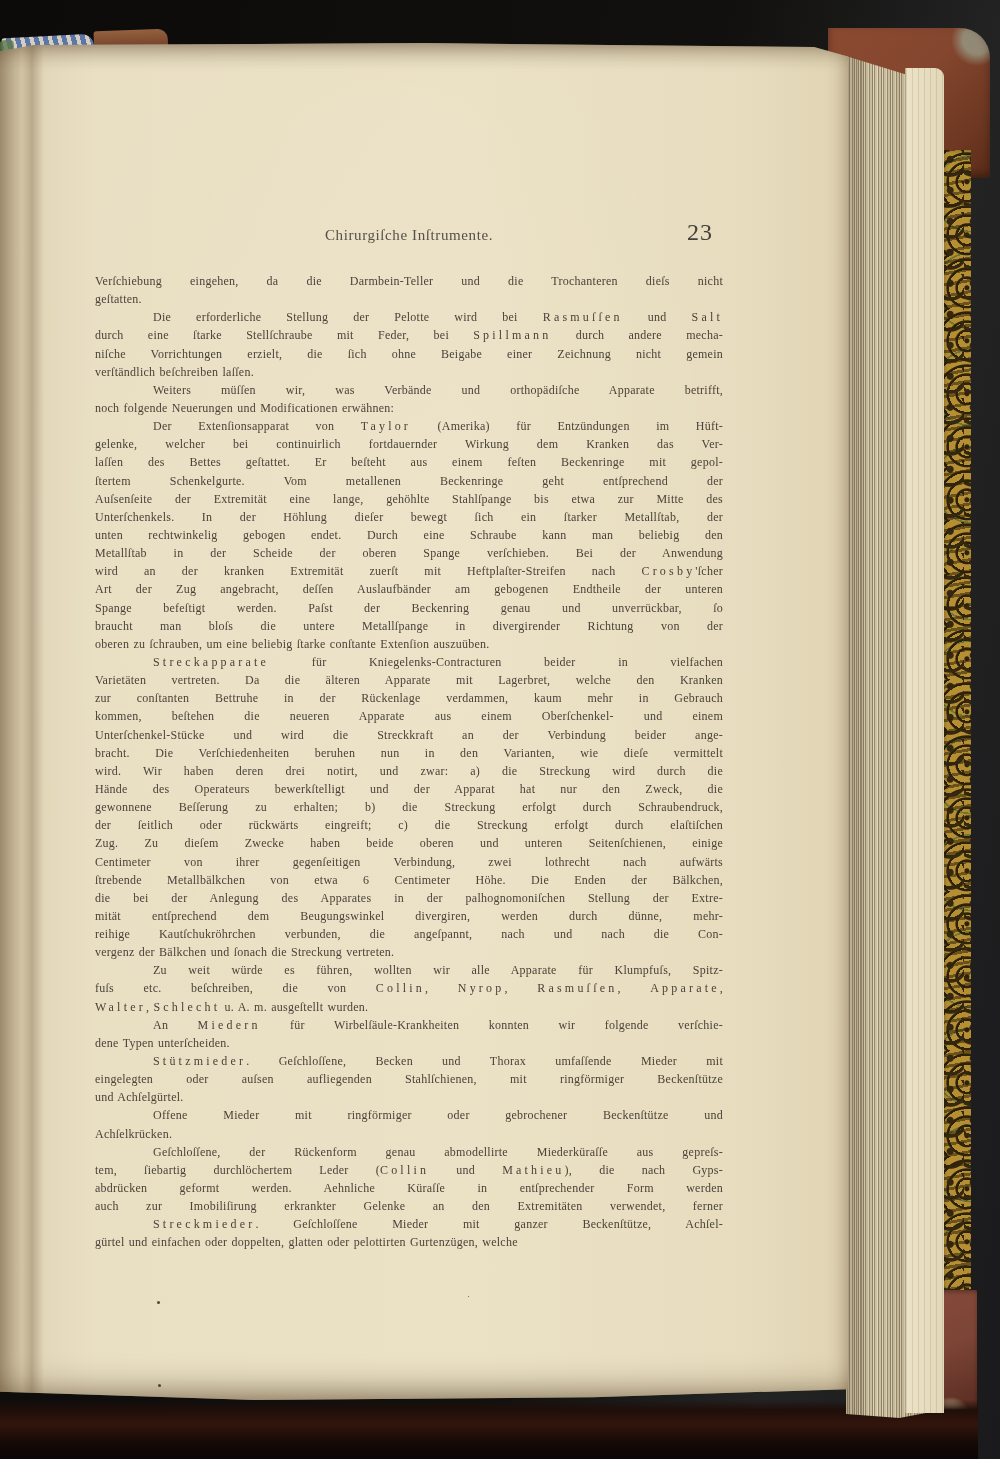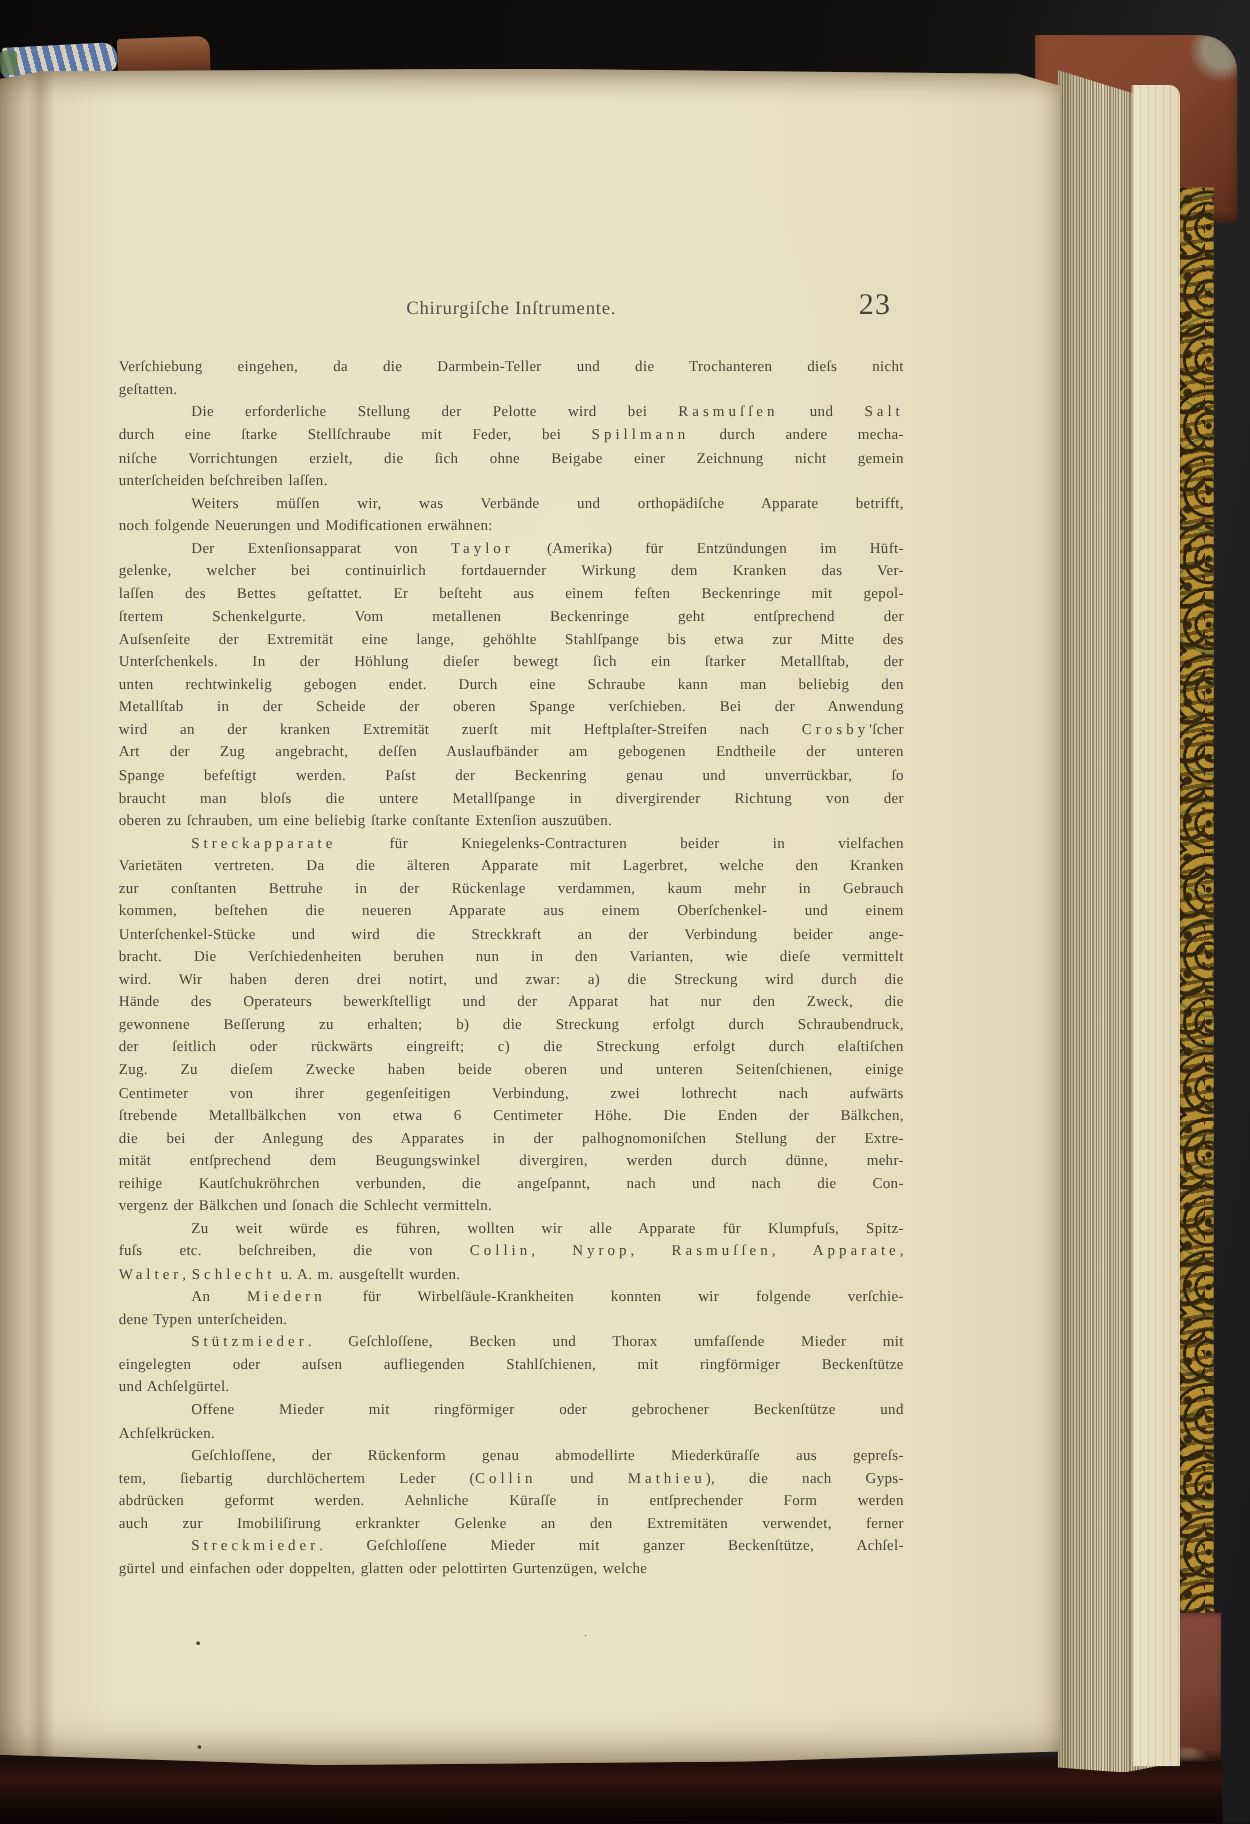--- a/index.html
+++ b/index.html
@@ -42,21 +42,21 @@
       repeating-linear-gradient(90deg,#e3d8ba 0 1px,var(--stack-dark,#978b6f) 1px 2px,#cfc3a4 2px 3.5px,#8d8166 3.5px 4.5px);
     border-radius:0 8px 0 0;
     clip-path:polygon(0 0,100% 2.2%,100% 99.4%,55% 100%,0 99.7%);
     box-shadow:0 6px 10px rgba(0,0,0,.6);}
   .protruding-page{position:absolute;left:905px;top:68px;width:38px;height:1345px;
     background:
       repeating-linear-gradient(90deg,rgba(151,139,111,.25) 0 1px,rgba(0,0,0,0) 1px 6px),
       linear-gradient(90deg,#ece2c6,#e2d7b8);
     border-left:1px solid #b3a78a;border-radius:0 9px 0 0;}
   
-  .page{position:absolute;left:0;top:55px;width:848px;height:1357px;
+  .page{position:absolute;left:0;top:43px;width:848px;height:1357px;
     background:
       radial-gradient(ellipse at 46% 38%,rgba(255,255,252,.07),rgba(255,255,255,0) 62%),
       linear-gradient(180deg,rgba(120,90,50,.12) 0,rgba(120,90,50,0) 26px),
       linear-gradient(90deg,#d6c9a9 0,#e2d6b8 34px,var(--page-cream,#e9dfc3) 95px,#ebe1c5 55%,#e7dcbe 88%,#dfd3b3 100%);
     clip-path:polygon(0 0.6%,4% 0.15%,50% 0,96% 0.3%,100% 1%,100% 99.2%,70% 99.8%,30% 100%,0 99.4%);
     box-shadow:inset 0 18px 22px -14px rgba(60,40,20,.45),
                inset 26px 0 30px -18px rgba(80,55,25,.5),
                inset 0 -28px 32px -20px rgba(70,45,20,.55),
                inset -14px 0 18px -12px rgba(90,65,35,.3);}
   .page::after{content:"";position:absolute;left:157px;top:1258px;width:3px;height:3px;border-radius:50%;
@@ -92,21 +92,21 @@
     <div class="page-header">
       <span class="running-title">Chirurgiſche Inſtrumente.</span>
       <span class="page-number">23</span>
     </div>
     <div class="text-block">
         <div class="line"><span>Verſchiebung eingehen, da die Darmbein-Teller und die Trochanteren dieſs nicht</span></div>
         <div class="line last"><span>geſtatten.</span></div>
         <div class="line indent"><span>Die erforderliche Stellung der Pelotte wird bei </span><span class="sperr">Rasmuſſen</span><span> und </span><span class="sperr">Salt</span></div>
         <div class="line"><span>durch eine ſtarke Stellſchraube mit Feder, bei </span><span class="sperr">Spillmann</span><span> durch andere mecha-</span></div>
         <div class="line"><span>niſche Vorrichtungen erzielt, die ſich ohne Beigabe einer Zeichnung nicht gemein</span></div>
-        <div class="line last"><span>unterſcheiden beſchreiben laſſen.</span></div>
+        <div class="line last"><span>verſtändlich beſchreiben laſſen.</span></div>
         <div class="line indent"><span>Weiters müſſen wir, was Verbände und orthopädiſche Apparate betrifft,</span></div>
         <div class="line last"><span>noch folgende Neuerungen und Modificationen erwähnen:</span></div>
         <div class="line indent"><span>Der Extenſionsapparat von </span><span class="sperr">Taylor</span><span> (Amerika) für Entzündungen im Hüft-</span></div>
         <div class="line"><span>gelenke, welcher bei continuirlich fortdauernder Wirkung dem Kranken das Ver-</span></div>
         <div class="line"><span>laſſen des Bettes geſtattet. Er beſteht aus einem feſten Beckenringe mit gepol-</span></div>
         <div class="line"><span>ſtertem Schenkelgurte. Vom metallenen Beckenringe geht entſprechend der</span></div>
         <div class="line"><span>Auſsenſeite der Extremität eine lange, gehöhlte Stahlſpange bis etwa zur Mitte des</span></div>
         <div class="line"><span>Unterſchenkels. In der Höhlung dieſer bewegt ſich ein ſtarker Metallſtab, der</span></div>
         <div class="line"><span>unten rechtwinkelig gebogen endet. Durch eine Schraube kann man beliebig den</span></div>
         <div class="line"><span>Metallſtab in der Scheide der oberen Spange verſchieben. Bei der Anwendung</span></div>
@@ -124,21 +124,21 @@
         <div class="line"><span>wird. Wir haben deren drei notirt, und zwar: a) die Streckung wird durch die</span></div>
         <div class="line"><span>Hände des Operateurs bewerkſtelligt und der Apparat hat nur den Zweck, die</span></div>
         <div class="line"><span>gewonnene Beſſerung zu erhalten; b) die Streckung erfolgt durch Schraubendruck,</span></div>
         <div class="line"><span>der ſeitlich oder rückwärts eingreift; c) die Streckung erfolgt durch elaſtiſchen</span></div>
         <div class="line"><span>Zug. Zu dieſem Zwecke haben beide oberen und unteren Seitenſchienen, einige</span></div>
         <div class="line"><span>Centimeter von ihrer gegenſeitigen Verbindung, zwei lothrecht nach aufwärts</span></div>
         <div class="line"><span>ſtrebende Metallbälkchen von etwa 6 Centimeter Höhe. Die Enden der Bälkchen,</span></div>
         <div class="line"><span>die bei der Anlegung des Apparates in der palhognomoniſchen Stellung der Extre-</span></div>
         <div class="line"><span>mität entſprechend dem Beugungswinkel divergiren, werden durch dünne, mehr-</span></div>
         <div class="line"><span>reihige Kautſchukröhrchen verbunden, die angeſpannt, nach und nach die Con-</span></div>
-        <div class="line last"><span>vergenz der Bälkchen und ſonach die Schlecht vermitteln.</span></div>
+        <div class="line last"><span>vergenz der Bälkchen und ſonach die Streckung vertreten.</span></div>
         <div class="line indent"><span>Zu weit würde es führen, wollten wir alle Apparate für Klumpfuſs, Spitz-</span></div>
         <div class="line"><span>fuſs etc. beſchreiben, die von </span><span class="sperr">Collin</span><span>, </span><span class="sperr">Nyrop</span><span>, </span><span class="sperr">Rasmuſſen</span><span>, </span><span class="sperr">Apparate</span><span>,</span></div>
         <div class="line last"><span class="sperr">Walter</span><span>, </span><span class="sperr">Schlecht</span><span> u. A. m. ausgeſtellt wurden.</span></div>
         <div class="line indent"><span>An </span><span class="sperr">Miedern</span><span> für Wirbelſäule-Krankheiten konnten wir folgende verſchie-</span></div>
         <div class="line last"><span>dene Typen unterſcheiden.</span></div>
         <div class="line indent"><span class="sperr">Stützmieder</span><span>. Geſchloſſene, Becken und Thorax umfaſſende Mieder mit</span></div>
         <div class="line"><span>eingelegten oder auſsen aufliegenden Stahlſchienen, mit ringförmiger Beckenſtütze</span></div>
         <div class="line last"><span>und Achſelgürtel.</span></div>
         <div class="line indent"><span>Offene Mieder mit ringförmiger oder gebrochener Beckenſtütze und</span></div>
         <div class="line last"><span>Achſelkrücken.</span></div>

